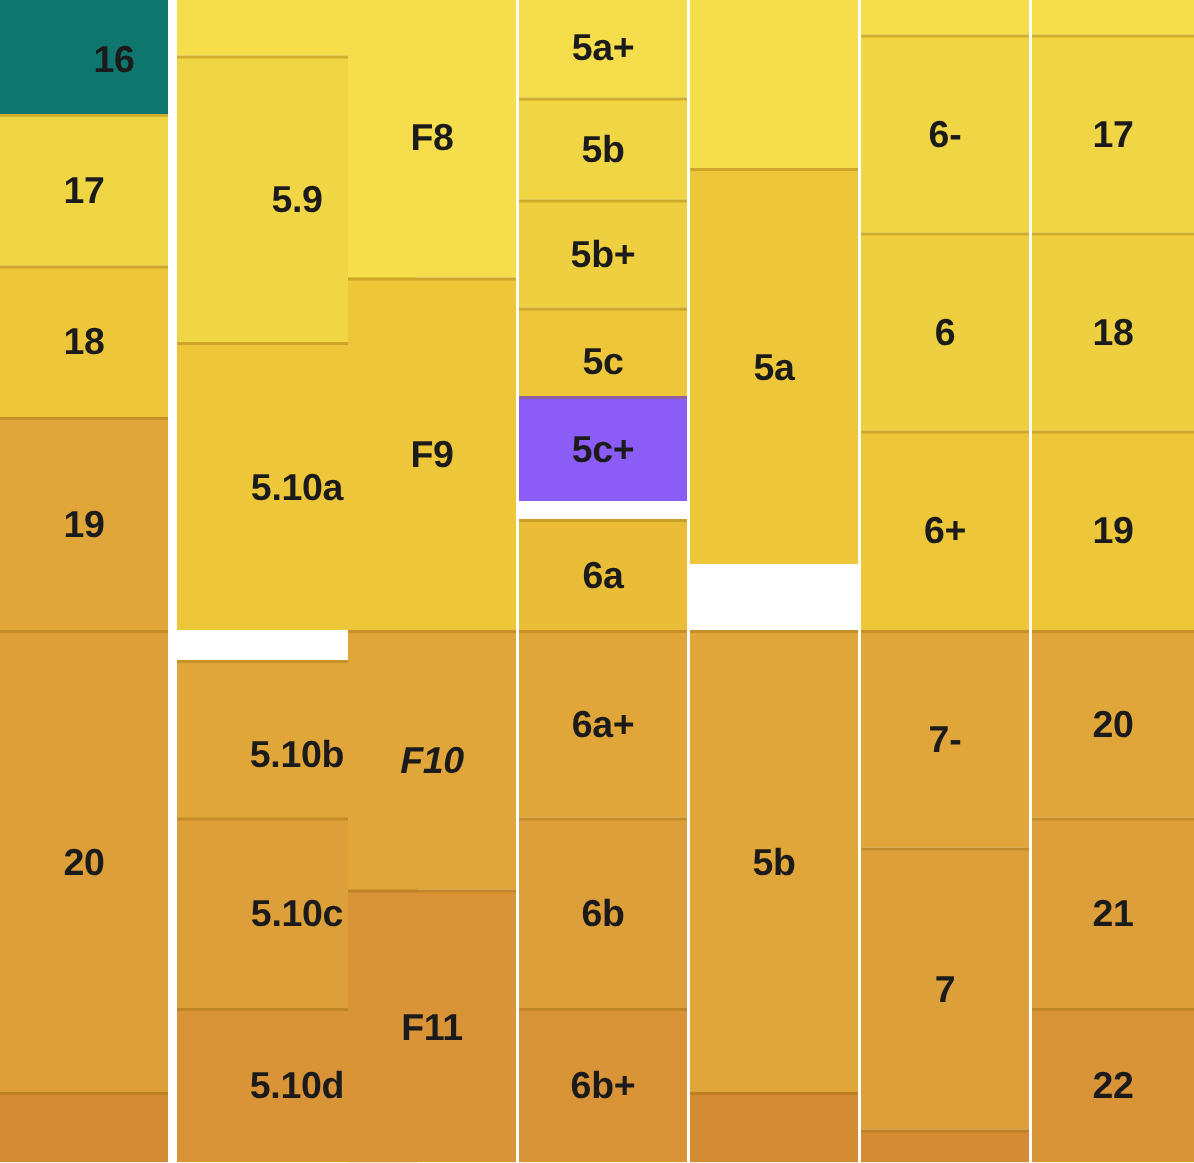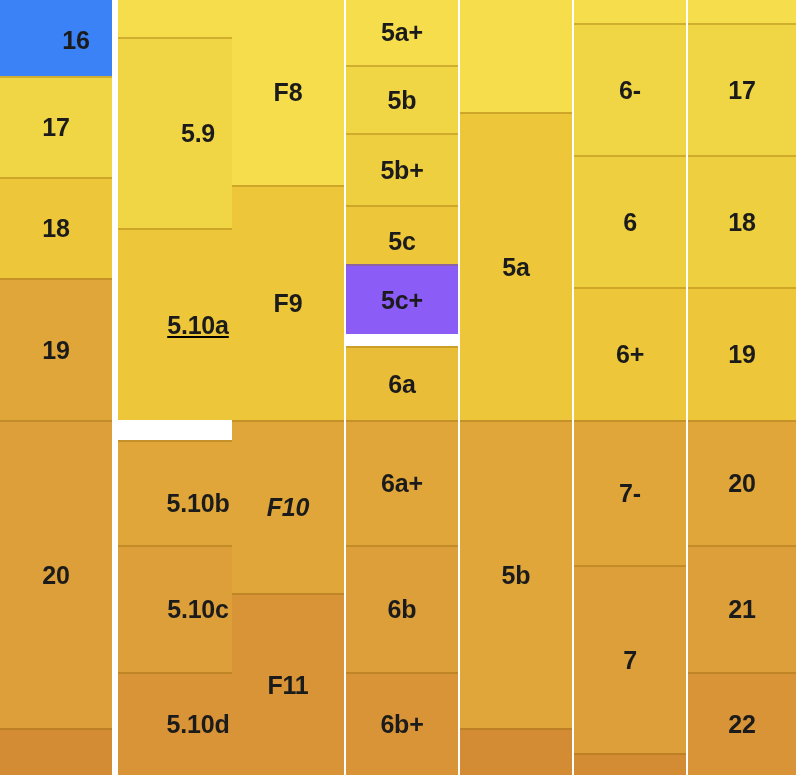--- a/index.html
+++ b/index.html
@@ -47,21 +47,21 @@
     letter-spacing: -0.2px;
     line-height: 1;
     white-space: nowrap;
   }
 </style>
 </head>
 <body>
 
 <div id="chart">
     <div class="grade-column" style="left: 0px; width: 112px;">
-      <div class="grade-cell first-cell" style="top: 0px; height: 80px; background: #3b82f6; padding-left: 40px;">
+      <div class="grade-cell first-cell" style="top: 0px; height: 80px; background: #0f766e; padding-left: 40px;">
         <span class="grade-label">16</span>
       </div>
       <div class="grade-cell" style="top: 76px; height: 101px; background: rgb(240, 213, 68);">
         <span class="grade-label">17</span>
       </div>
       <div class="grade-cell" style="top: 177px; height: 101px; background: rgb(237, 198, 58);">
         <span class="grade-label">18</span>
       </div>
       <div class="grade-cell" style="top: 278px; height: 142px; background: rgb(224, 166, 58);">
         <span class="grade-label">19</span>
@@ -69,21 +69,21 @@
       <div class="grade-cell" style="top: 420px; height: 308px; background: rgb(220, 159, 57);">
         <span class="grade-label">20</span>
       </div>
       <div class="grade-cell" style="top: 728px; height: 47px; background: rgb(212, 140, 52);"></div>
     </div>
     <div class="grade-column" style="left: 118px; width: 112px; padding-left: 48px;">
       <div class="grade-cell first-cell" style="top: 0px; height: 37px; background: rgb(245, 221, 75);"></div>
       <div class="grade-cell" style="top: 37px; height: 191px; background: rgb(240, 213, 68);">
         <span class="grade-label">5.9</span>
       </div>
-      <div class="grade-cell" style="top: 228px; height: 192px; background: rgb(237, 198, 58); text-decoration: underline;">
+      <div class="grade-cell" style="top: 228px; height: 192px; background: rgb(237, 198, 58);">
         <span class="grade-label">5.10a</span>
       </div>
       <div class="grade-cell" style="top: 420px; height: 125px; background: rgb(224, 166, 58); margin-top: 20px;">
         <span class="grade-label">5.10b</span>
       </div>
       <div class="grade-cell" style="top: 545px; height: 127px; background: rgb(220, 159, 57);">
         <span class="grade-label">5.10c</span>
       </div>
       <div class="grade-cell" style="top: 672px; height: 103px; background: rgb(216, 148, 55);">
         <span class="grade-label">5.10d</span>
@@ -127,21 +127,21 @@
       </div>
       <div class="grade-cell" style="top: 545px; height: 127px; background: rgb(220, 159, 57);">
         <span class="grade-label">6b</span>
       </div>
       <div class="grade-cell" style="top: 672px; height: 103px; background: rgb(216, 148, 55);">
         <span class="grade-label">6b+</span>
       </div>
     </div>
     <div class="grade-column" style="left: 460px; width: 112px;">
       <div class="grade-cell first-cell" style="top: 0px; height: 112px; background: rgb(245, 221, 75);"></div>
-      <div class="grade-cell" style="top: 112px; height: 308px; background: rgb(237, 198, 58);">
+      <div class="grade-cell" style="top: 112px; height: 264px; background: rgb(237, 198, 58);">
         <span class="grade-label">5a</span>
       </div>
       <div class="grade-cell" style="top: 420px; height: 308px; background: rgb(224, 166, 58);">
         <span class="grade-label">5b</span>
       </div>
       <div class="grade-cell" style="top: 728px; height: 47px; background: rgb(212, 140, 52);"></div>
     </div>
     <div class="grade-column" style="left: 574px; width: 112px;">
       <div class="grade-cell first-cell" style="top: 0px; height: 23px; background: rgb(245, 221, 75);"></div>
       <div class="grade-cell" style="top: 23px; height: 132px; background: rgb(240, 213, 68);">

